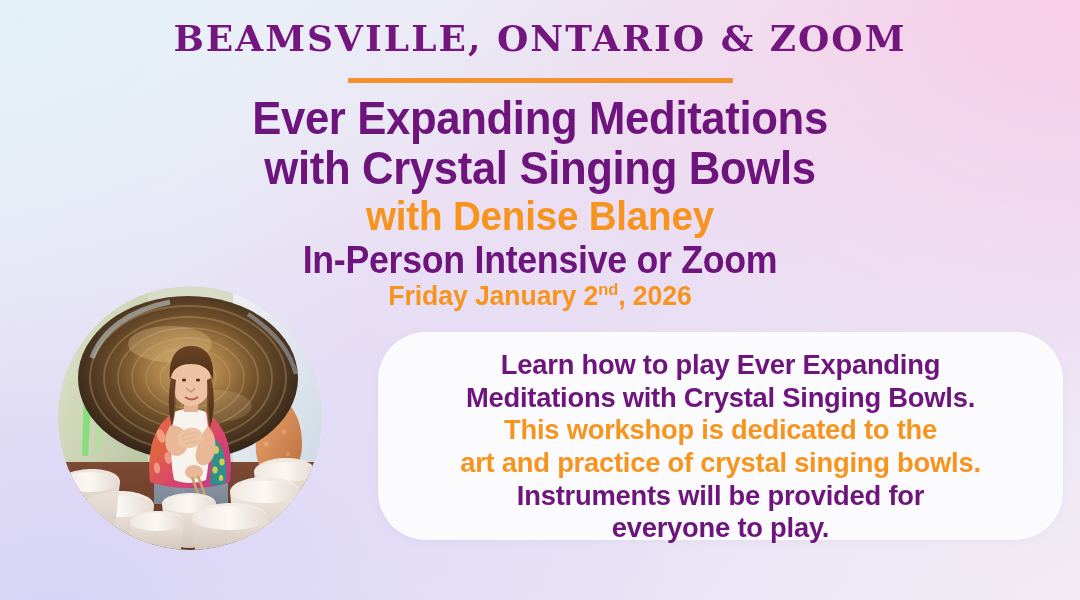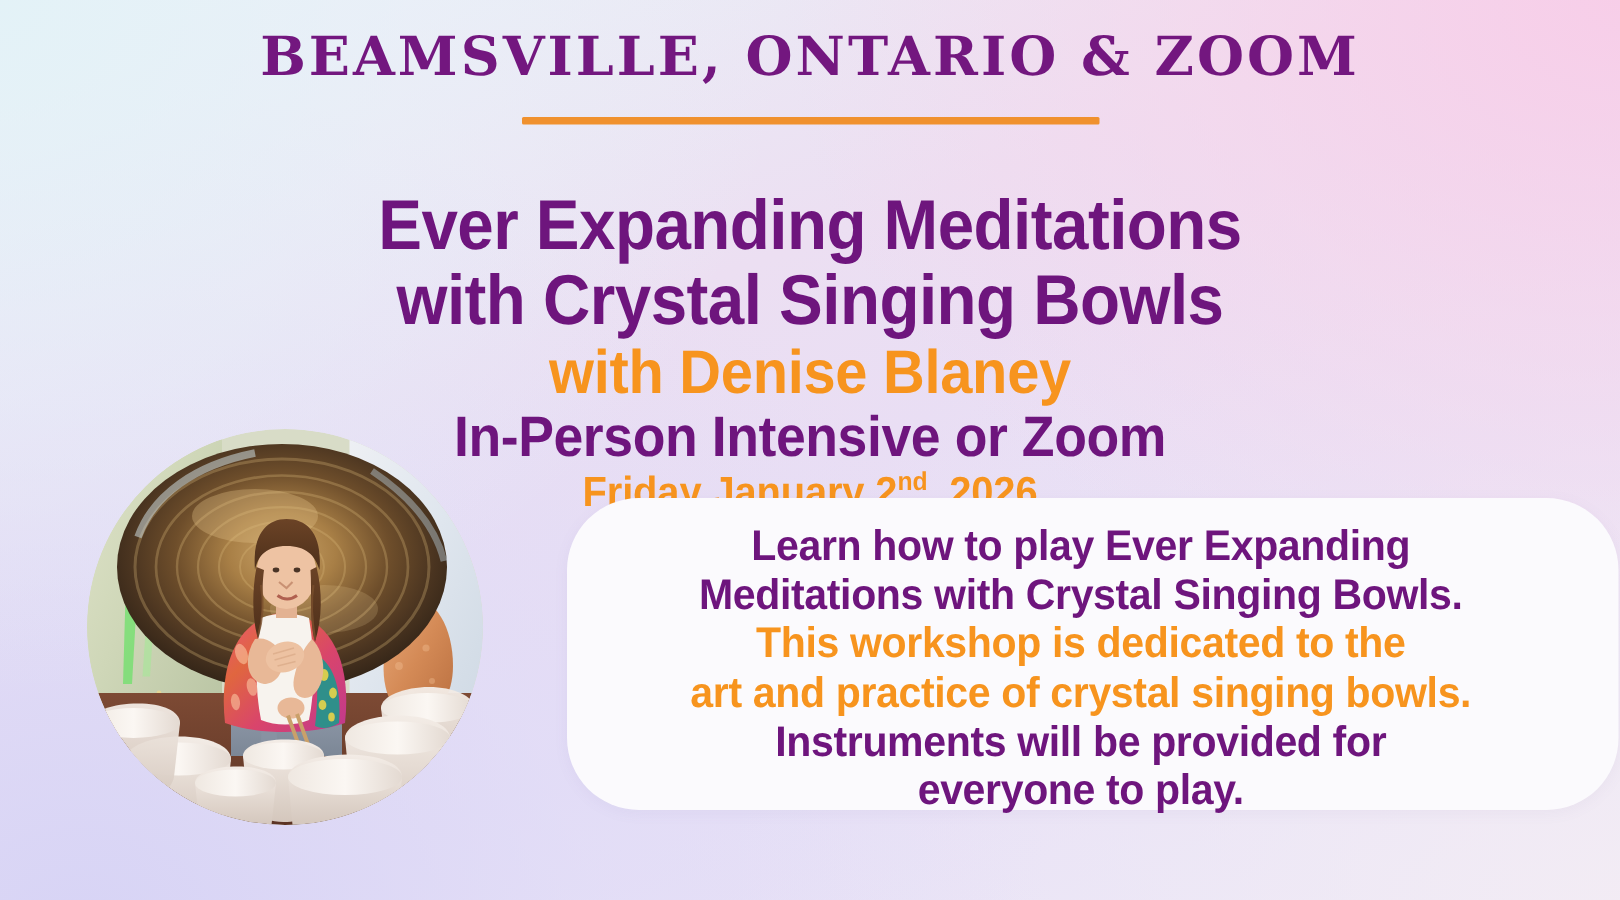--- a/index.html
+++ b/index.html
@@ -53,21 +53,20 @@
   }
 
   
   .title-block {
     position: absolute;
     top: 94px;
     left: 0;
     width: 1080px;
     text-align: center;
     line-height: 1.0;
-    margin-top: 32px;
   }
   .t-main {
     font-family: "Liberation Sans", sans-serif;
     font-weight: bold;
     font-size: 47px;
     color: #6e157d;
     letter-spacing: -0.4px;
     display: block;
     white-space: nowrap;
     transform: scaleX(0.93);
@@ -118,21 +117,20 @@
   
   .card {
     position: absolute;
     left: 378px;
     top: 332px;
     width: 685px;
     height: 208px;
     background: #fbfafd;
     border-radius: 48px;
     box-shadow: 0 2px 10px rgba(120,100,150,0.06);
-    padding-left: 16px;
   }
   .card-text {
     position: absolute;
     left: 0;
     top: 16px;
     width: 685px;
     text-align: center;
     line-height: 1.145;
   }
   .card-text span {

